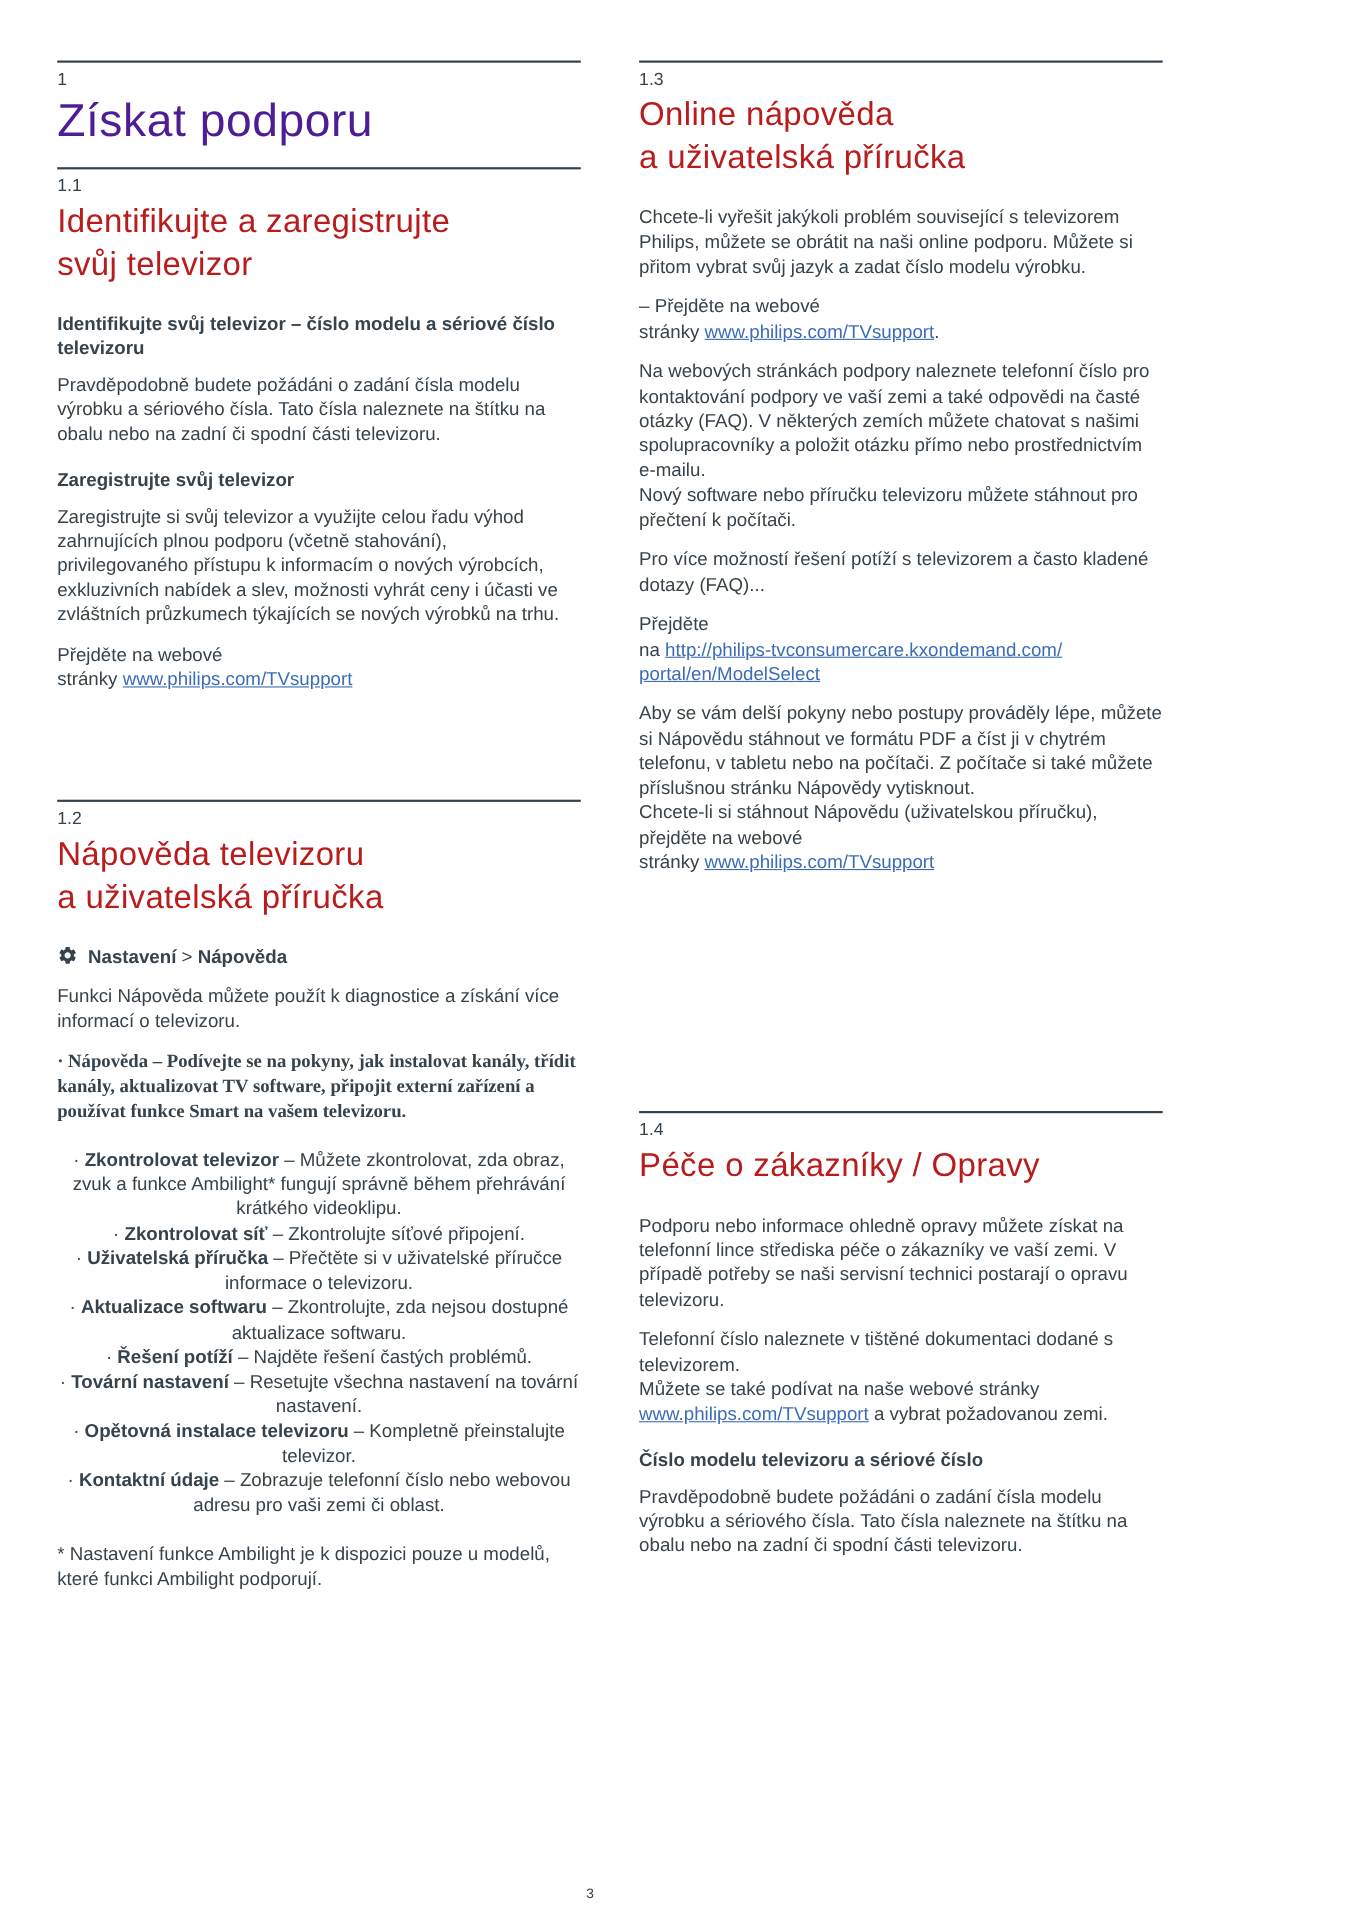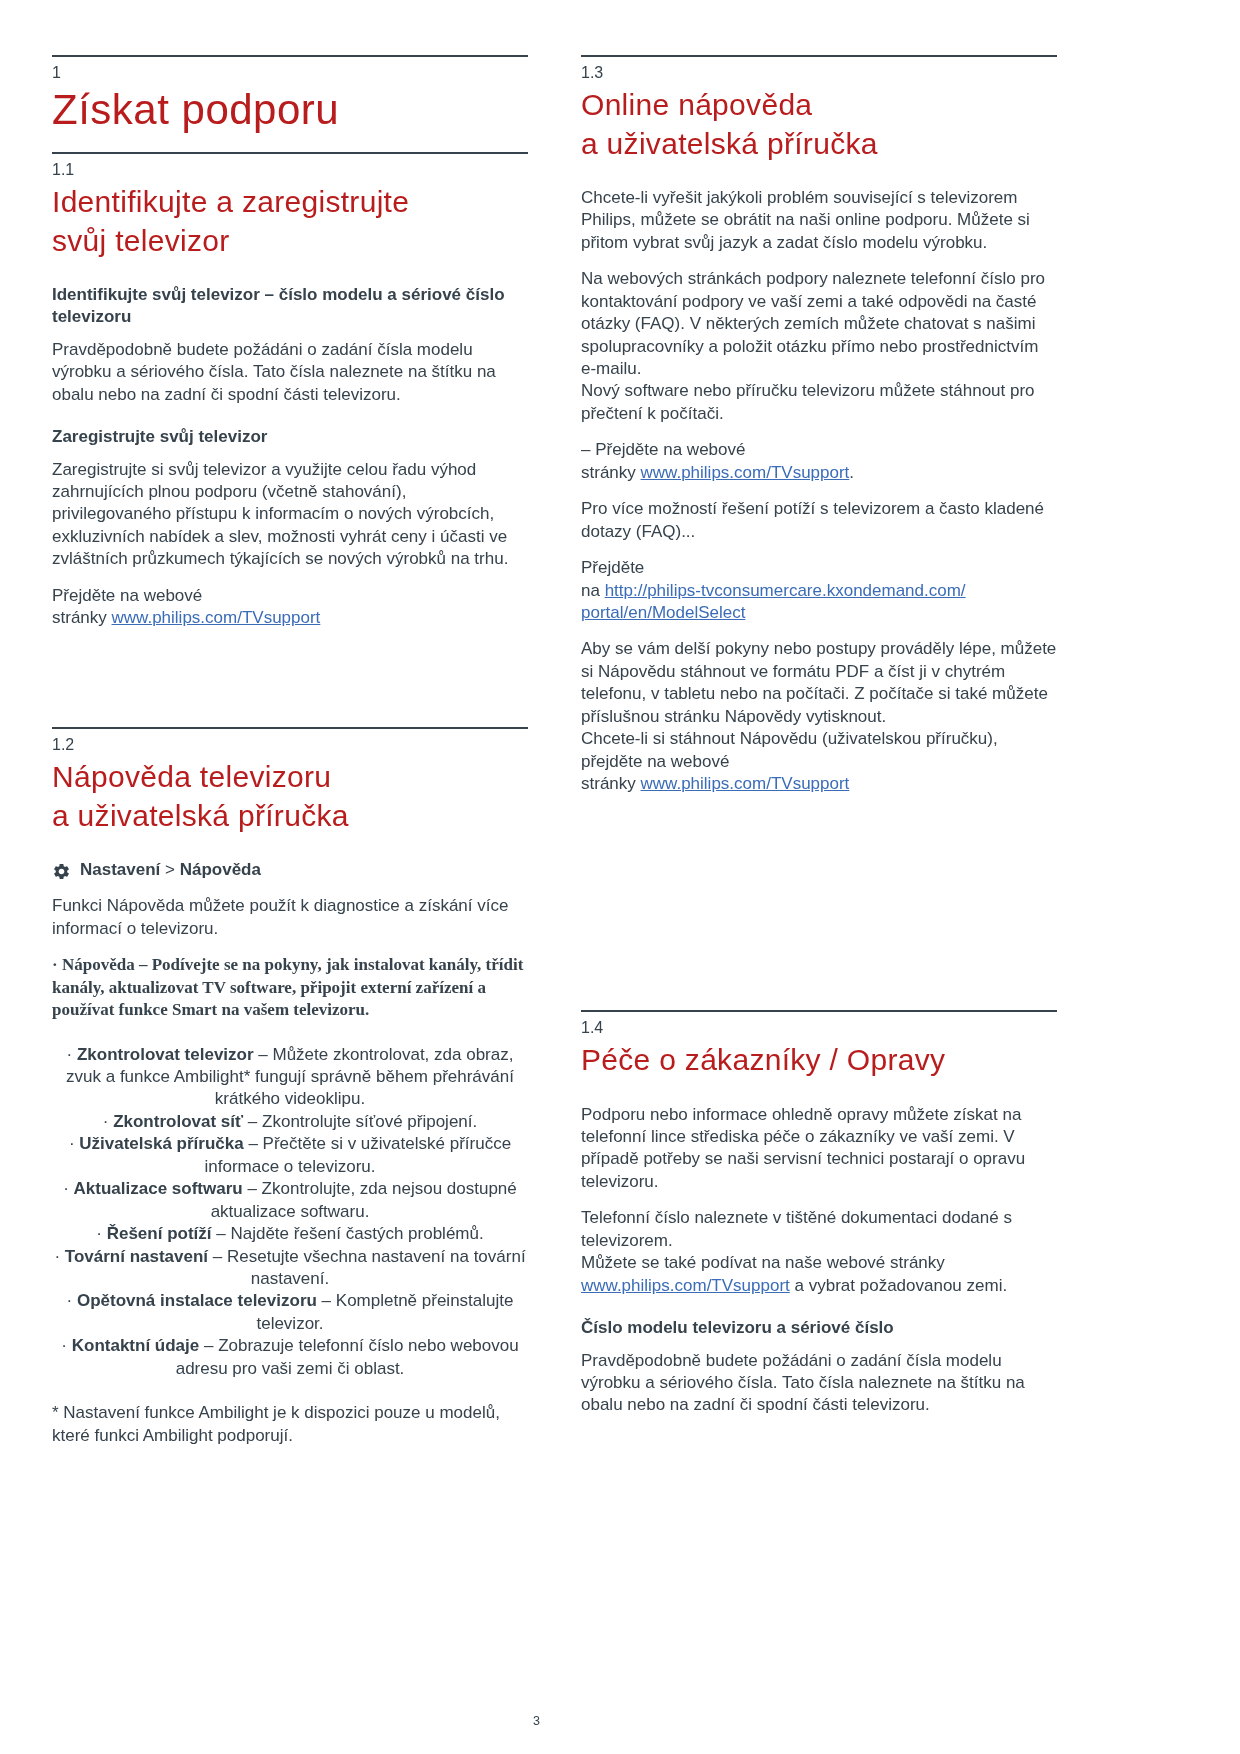--- a/index.html
+++ b/index.html
@@ -36,21 +36,21 @@
     line-height: 1.2;
     margin: 0 0 4px 0;
     color: #36424c;
   }
   h1.chapter-title {
     font-size: 42px;
     font-weight: 400;
     line-height: 1.15;
     margin: 4px 0 10px 0;
     letter-spacing: 0.5px;
-    color: #b91c1c;
+    color: #4c1d95;
   }
   h2.section-title {
     font-size: 30px;
     font-weight: 400;
     line-height: 1.28;
     margin: 4px 0 24px 0;
     white-space: pre-line;
     letter-spacing: 0.3px;
     color: #b91c1c;
   }
@@ -71,21 +71,21 @@
   .content p.footnote { margin-top: 22px; }
   .content p.gap-lg { margin-top: 50px; }
   .b { font-weight: 700; }
   a.link {
     color: #3a6cb7;
     text-decoration: underline;
     overflow-wrap: anywhere;
   }
   .menu-path {
     display: flex;
-    align-items: flex-end;
+    align-items: flex-start;
     gap: 9px;
     margin: 0 0 18px 0;
     font-size: 17.5px;
   }
   .gear {
     width: 19px;
     height: 19px;
     flex: 0 0 auto;
     fill: #36424c;
   }
@@ -149,24 +149,24 @@
     </div>
   </div>
 
   <div class="section col-right" style="top:55px">
     <div class="rule"></div>
     <div class="sec-num">1.3</div>
     <h2 class="section-title">Online nápověda
 a uživatelská příručka</h2>
     <div class="content">
       <p><span>Chcete-li vyřešit jakýkoli problém související s televizorem Philips, můžete se obrátit na naši online podporu. Můžete si přitom vybrat svůj jazyk a zadat číslo modelu výrobku.</span></p>
+      <p><span>– Přejděte na webové
+stránky  </span><a class="link" href="#">www.philips.com/TVsupport</a><span>.</span></p>
       <p><span>Na webových stránkách podpory naleznete telefonní číslo pro kontaktování podpory ve vaší zemi a také odpovědi na časté otázky (FAQ). V některých zemích můžete chatovat s našimi spolupracovníky a položit otázku přímo nebo prostřednictvím e-mailu.
 Nový software nebo příručku televizoru můžete stáhnout pro přečtení k počítači.</span></p>
-      <p><span>– Přejděte na webové
-stránky  </span><a class="link" href="#">www.philips.com/TVsupport</a><span>.</span></p>
       <p><span>Pro více možností řešení potíží s televizorem a často kladené dotazy (FAQ)...</span></p>
       <p><span>Přejděte
 na  </span><a class="link" href="#">http://philips-tvconsumercare.kxondemand.com/
 portal/en/ModelSelect</a></p>
       <p><span>Aby se vám delší pokyny nebo postupy prováděly lépe, můžete si Nápovědu stáhnout ve formátu PDF a číst ji v chytrém telefonu, v tabletu nebo na počítači. Z počítače si také můžete příslušnou stránku Nápovědy vytisknout.
 Chcete-li si stáhnout Nápovědu (uživatelskou příručku), přejděte na webové
 stránky  </span><a class="link" href="#">www.philips.com/TVsupport</a></p>
     </div>
   </div>
 

